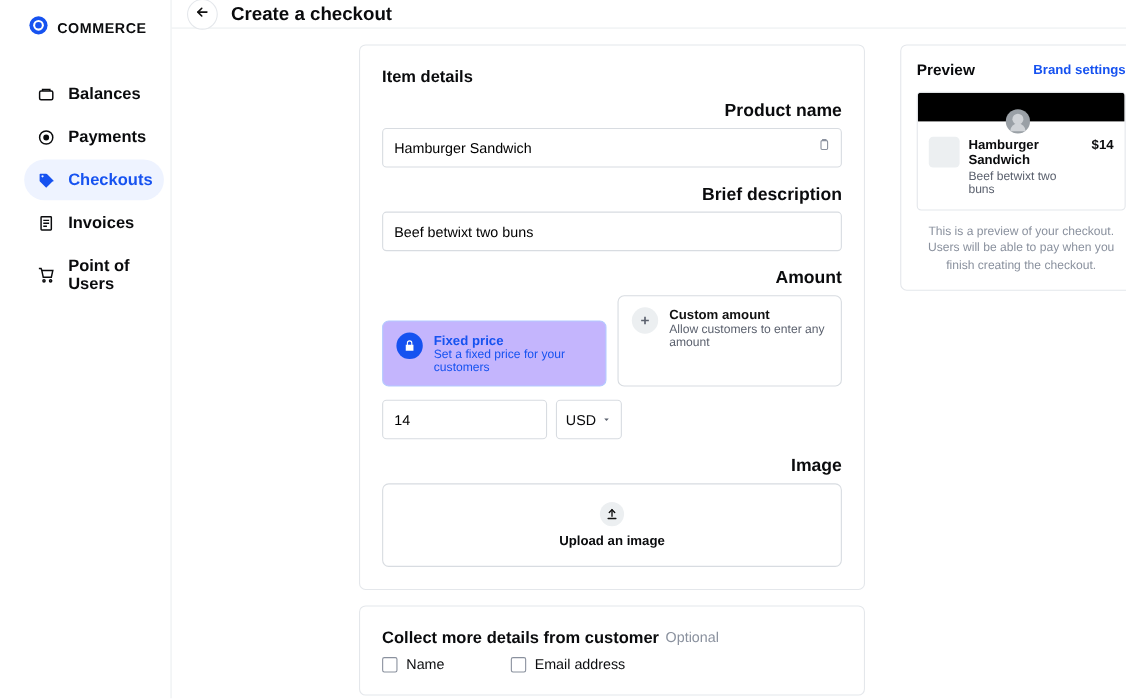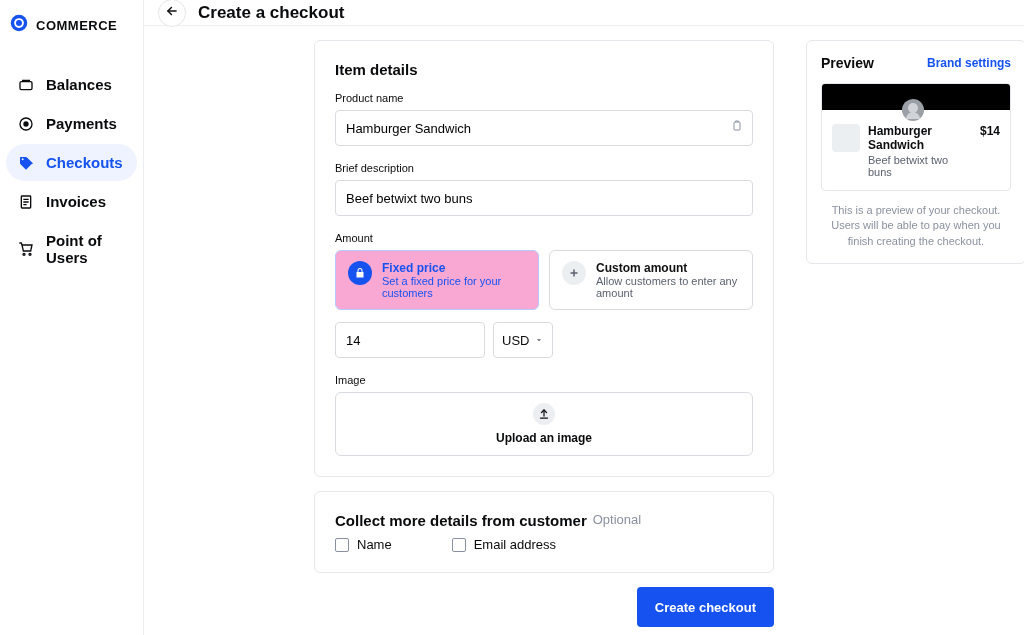--- a/index.html
+++ b/index.html
@@ -1,62 +1,62 @@
 <!DOCTYPE html>
 <html><head>
 <meta charset="utf-8">
 <style>
   * { box-sizing: border-box; margin: 0; padding: 0; font-family: -apple-system, BlinkMacSystemFont, "Segoe UI", Helvetica, Arial, sans-serif; }
   body { background: #fff; color: #0a0b0d; width: 1024px; height: 635px; overflow: hidden; }
   .app { display: flex; height: 100%; }
 
   
-  .sidebar { width: 144px; border-right: 1px solid #eceff1; display: flex; flex-direction: column; padding-top: 12px; }
+  .sidebar { width: 156px; border-right: 1px solid #eceff1; display: flex; flex-direction: column; padding-top: 12px; padding-left: 16px; }
   .logo-row { display: flex; align-items: center; gap: 8px; padding: 2px 10px 14px 10px; }
   .logo-text { font-weight: 800; font-size: 13px; letter-spacing: 0.5px; }
   .nav { display: flex; flex-direction: column; gap: 2px; padding: 16px 6px; }
   .nav-item { display: flex; align-items: center; gap: 12px; padding: 10px 12px; border-radius: 24px; font-size: 15px; font-weight: 700; cursor: pointer; }
   .nav-item.active { background: #eef3ff; color: #1652f0; }
   .nav-item .icon { width: 16px; height: 16px; display:flex; align-items:center; justify-content:center; }
   .nav-item .icon svg { display:block; }
 
   
   .main { flex: 1; display: flex; flex-direction: column; min-width: 0; }
   .topbar { height: 26px; display: flex; align-items: center; gap: 12px; padding: 0 14px; border-bottom: 1px solid #eceff1; }
   .back-btn { width: 28px; height: 28px; border-radius: 50%; border: 1px solid #e4e7eb; background: #fff; display:flex; align-items:center; justify-content:center; cursor:pointer; }
   .page-title { font-size: 17px; font-weight: 800; }
 
   .content { flex:1; overflow-y:auto; padding: 14px 18px 20px; display:flex; gap: 16px; align-items:flex-start; }
   .left-col { flex: 0 0 460px; margin-left: 152px; display:flex; flex-direction:column; gap:14px; }
   .right-col { flex: 0 0 220px; margin-left: 16px; }
 
   .card { border:1px solid #e4e7eb; border-radius:6px; background:#fff; padding: 20px; }
   .card-title { font-size:15px; font-weight:700; margin-bottom: 14px; }
-  .field-label { font-size:11px; font-weight:400; margin-bottom:6px; display:block; }
+  .field-label { font-size:16px; font-weight:700; margin-bottom:6px; display:block;text-align:right; }
   .field { margin-bottom: 16px; }
   .text-input { width:100%; height:36px; border:1px solid #d8dce1; border-radius:4px; padding: 0 10px; font-size:13px; }
   .text-input-wrap { position:relative; }
   .input-right-icon { position:absolute; right:10px; top:50%; transform:translateY(-50%); color:#8a919e;}
 
   .amount-options { display:flex; gap:10px; }
   .amount-card { flex:1; border:1px solid #d8dce1; border-radius:6px; padding:10px 12px; display:flex; gap:10px; align-items:flex-start; cursor:pointer; }
-  .amount-card.selected { border-color:#b4caff; background:#f9a8d4; }
+  .amount-card.selected { border-color:#b4caff; background:#c4b5fd;margin-top:23px; }
   .amount-card .circ { width:24px; height:24px; min-width:24px; border-radius:50%; display:flex; align-items:center; justify-content:center; }
   .circ.blue { background:#1652f0; color:#fff;}
   .circ.gray { background:#eceff1; color:#5b616e;}
   .amount-card .ac-title { font-size:12px; font-weight:700; color:#1652f0; }
   .amount-card.unselected .ac-title { color:#111; }
   .amount-card .ac-sub { font-size:11px; color:#1652f0; }
   .amount-card.unselected .ac-sub { color:#5b616e;}
 
   .amount-row { display:flex; gap:8px; margin-top:12px; }
   .amount-row .text-input { width:150px; }
   .currency { width:60px; height:36px; border:1px solid #d8dce1; border-radius:4px; padding:0 8px; font-size:13px; display:flex; align-items:center; justify-content:space-between; cursor:pointer; }
 
-  .upload-box { border:1px solid #d8dce1; border-radius:6px; height:64px; display:flex; flex-direction:column; align-items:center; justify-content:center; gap:6px; cursor:pointer;}
+  .upload-box { border:1px solid #d8dce1; border-radius:6px; height:76px; display:flex; flex-direction:column; align-items:center; justify-content:center; gap:6px; cursor:pointer;}
   .upload-circ { width:22px; height:22px; border-radius:50%; background:#eceff1; display:flex; align-items:center; justify-content:center; color:#111;}
   .upload-label { font-size:12px; font-weight:700; }
 
   .details-row { display:flex; gap:60px; margin-top: -4px;}
   .chk { display:flex; align-items:center; gap:8px; font-size:13px; cursor:pointer;text-align:right;}
   .chk-box { width:14px; height:14px; border:1.5px solid #8a919e; border-radius:2px; }
   .optional { color:#8a919e; font-weight:400; font-size:13px; margin-left:6px;}
   .card-title-row { display:flex; align-items:flex-start; }
 
   .submit-row { display:flex; justify-content:flex-end; }

